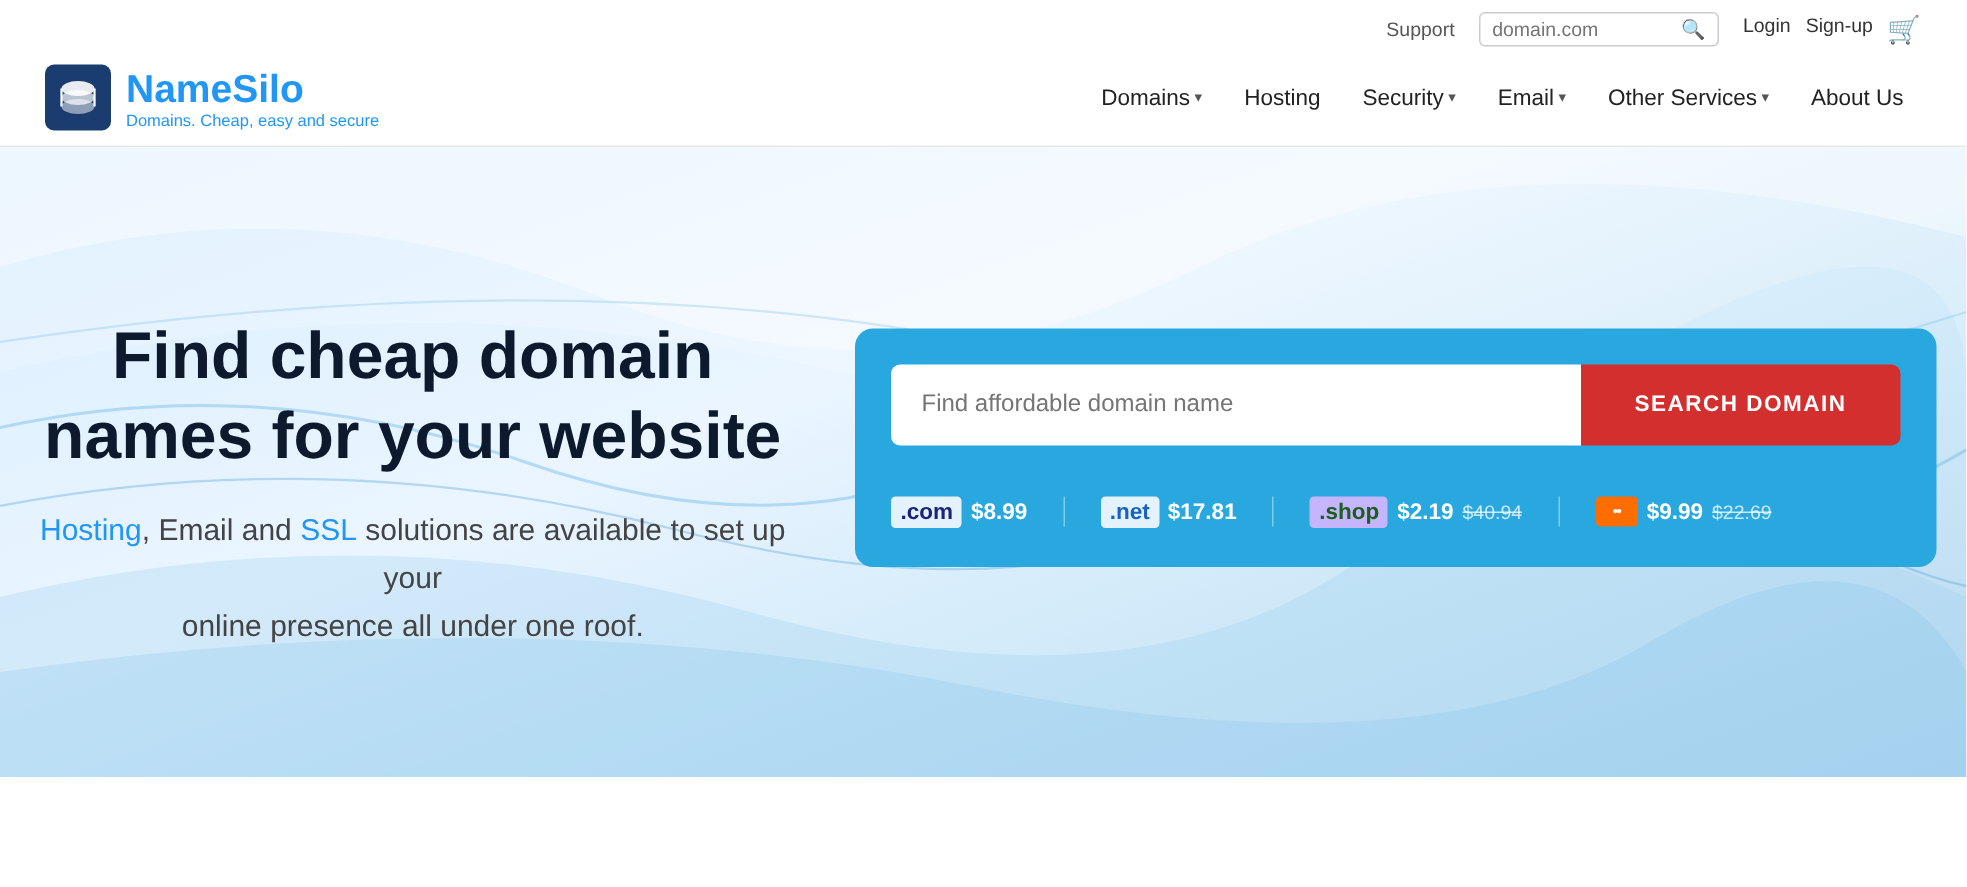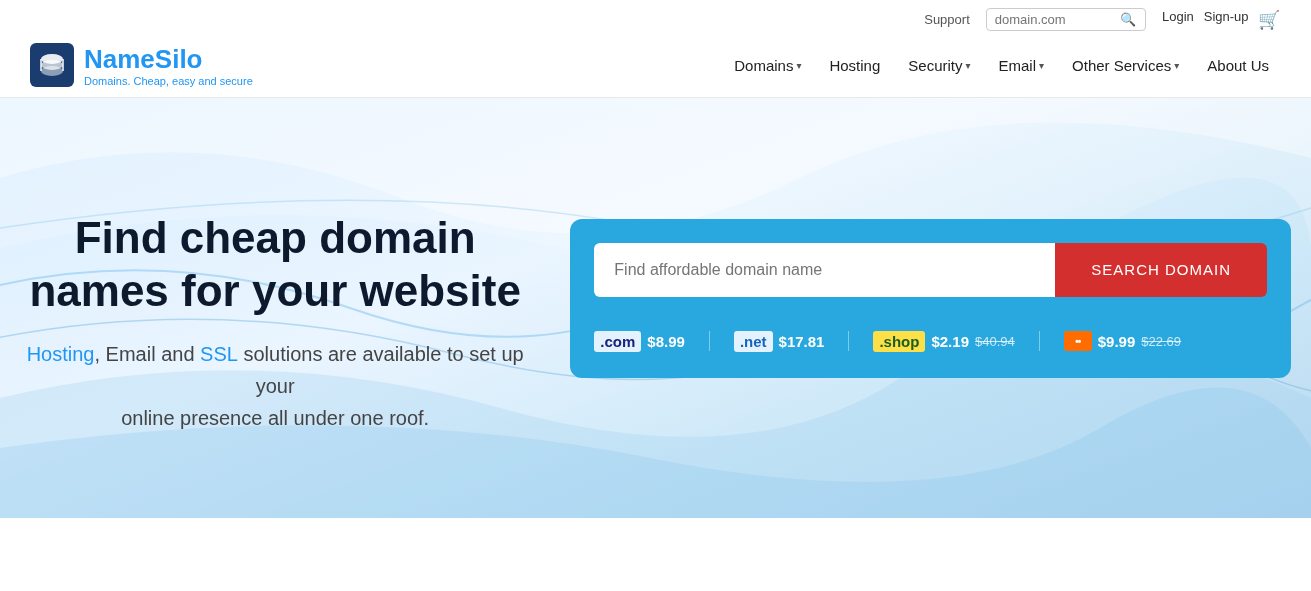--- a/index.html
+++ b/index.html
@@ -39,28 +39,28 @@
     .hero-title { font-size: 44px; font-weight: 800; color: #0d1a2e; margin-bottom: 20px; line-height: 1.2; max-width: 900px; }
     .hero-subtitle { font-size: 20px; color: #444; line-height: 1.6; max-width: 700px; margin: 0 auto; }
     .hero-subtitle .link-hosting { color: #2196f3; font-weight: 500; }
     .hero-subtitle .link-ssl { color: #2196f3; font-weight: 500; }
 
     
     .search-section { position: relative; z-index: 2; width: 100%; max-width: 1200px; margin: 20px auto 0; padding: 0 20px 40px; }
     .search-box-wrapper { background: #29a8e0; border-radius: 12px; padding: 24px 24px 20px; }
     .search-row { display: flex; gap: 0; margin-bottom: 28px; }
     .search-input { flex: 1; padding: 18px 20px; font-size: 16px; color: #999; border: none; outline: none; border-radius: 6px 0 0 6px; }
-    .search-btn { background: #d32f2f; color: #fff; border: none; padding: 18px 36px; font-size: 15px; font-weight: 400; letter-spacing: 1px; cursor: pointer; border-radius: 0 6px 6px 0; white-space: nowrap; }
+    .search-btn { background: #d32f2f; color: #fff; border: none; padding: 18px 36px; font-size: 15px; font-weight: 700; letter-spacing: 1px; cursor: pointer; border-radius: 0 6px 6px 0; white-space: nowrap; }
 
     .tld-row { display: flex; align-items: center; gap: 24px; padding: 6px 0; }
     .tld-item { display: flex; align-items: center; gap: 6px; }
     .tld-name { font-weight: 700; font-size: 15px; }
     .tld-com { color: #1a237e; background: #e3f2fd; padding: 2px 6px; border-radius: 3px; }
     .tld-net { color: #1565c0; background: #e3f2fd; padding: 2px 6px; border-radius: 3px; }
-    .tld-shop { color: #1b5e20; background: #fde047; padding: 2px 6px; border-radius: 3px; }
+    .tld-shop { color: #1b5e20; background: #c4b5fd; padding: 2px 6px; border-radius: 3px; }
     .tld-co { display: flex; align-items: center; justify-content: center; width: 28px; height: 20px; background: #ff6d00; border-radius: 3px; }
     .tld-co-dots { color: #fff; font-size: 10px; font-weight: 900; letter-spacing: -1px; }
     .tld-price { font-weight: 700; font-size: 15px; color: #fff; }
     .tld-original { font-size: 13px; color: rgba(255,255,255,0.75); text-decoration: line-through; }
     .tld-divider { width: 1px; height: 20px; background: rgba(255,255,255,0.4); }
   </style>
 </head>
 <body>
 
 <div class="header">

